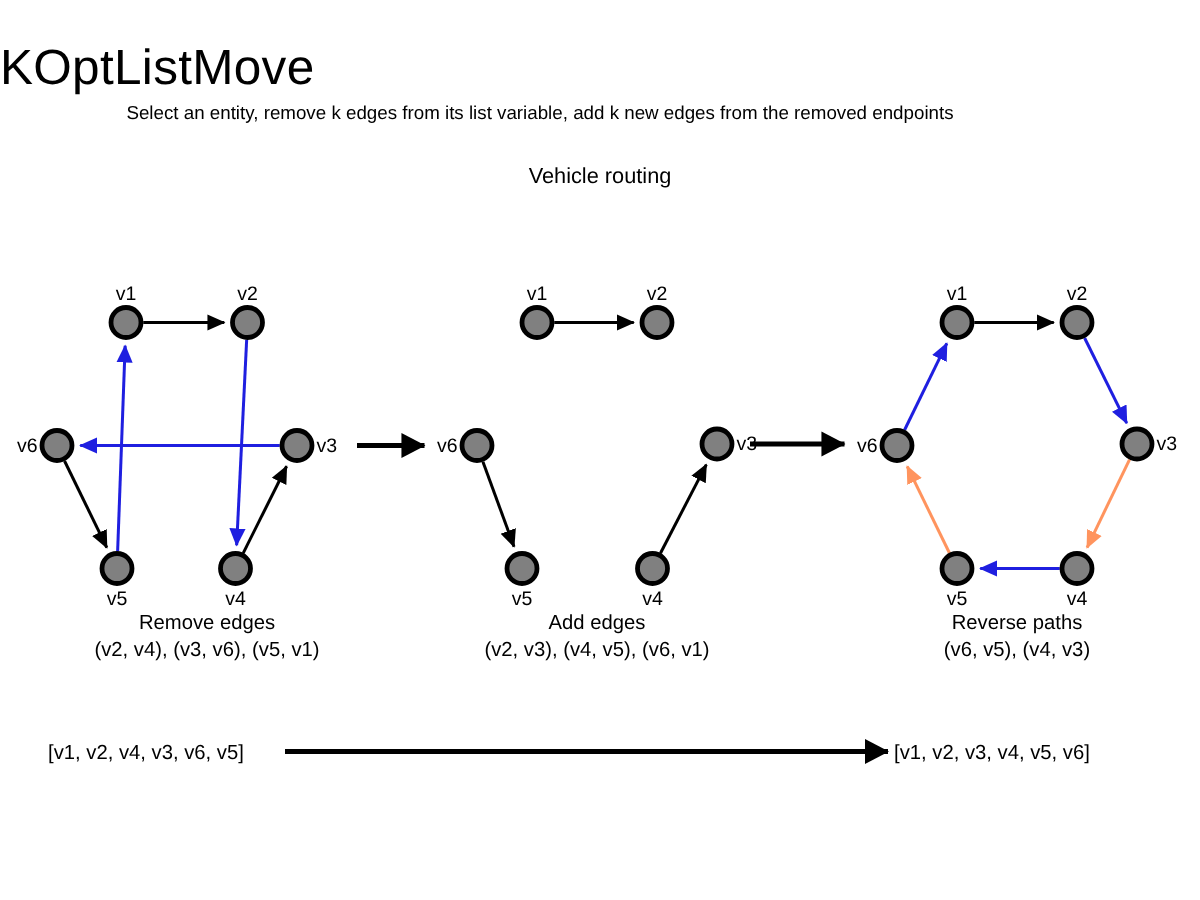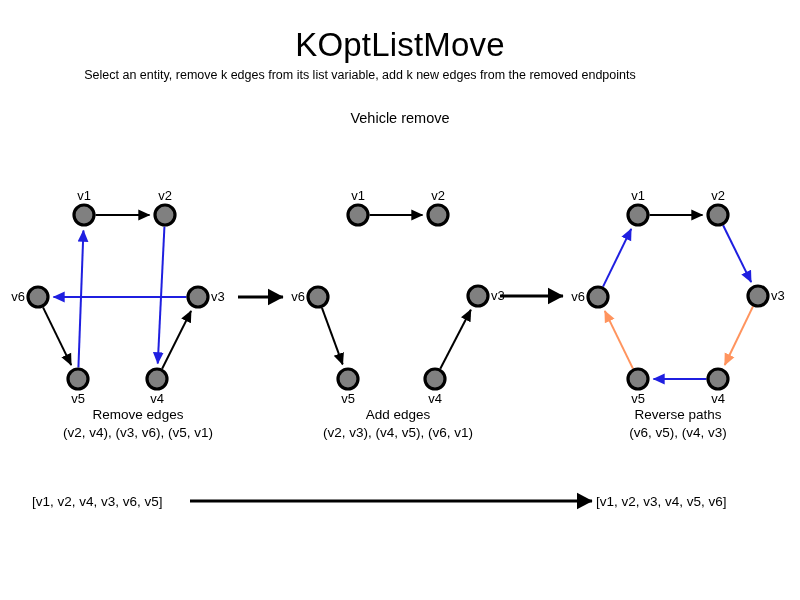--- a/index.html
+++ b/index.html
@@ -14,21 +14,21 @@
     position: relative;
     overflow: hidden;
     font-family: "Liberation Sans", sans-serif;
     color: #000000;
   }
   #page-title {
     position: absolute;
     top: 26px;
     left: 0;
     width: 800px;
-    text-align: center;
+    text-align: left;
     font-size: 33px;
     font-weight: normal;
     letter-spacing: 0.2px;
   }
   #page-subtitle {
     position: absolute;
     top: 68px;
     left: 0;
     width: 720px;
     text-align: center;
@@ -69,21 +69,21 @@
     fill: #808080;
     stroke: #000000;
     stroke-width: 3.2;
   }
 </style>
 </head>
 <body>
 
 <div id="page-title">KOptListMove</div>
 <div id="page-subtitle">Select an entity, remove k edges from its list variable, add k new edges from the removed endpoints</div>
-<div id="section-heading">Vehicle remove</div>
+<div id="section-heading">Vehicle routing</div>
 
 <svg id="diagram-canvas" width="800" height="600" viewBox="0 0 800 600" xmlns="http://www.w3.org/2000/svg">
   <defs>
     <marker id="ah-black" markerWidth="7" markerHeight="7" refX="5.6" refY="3" orient="auto" markerUnits="strokeWidth">
       <path d="M0,0.3 L6,3 L0,5.7 z" fill="#000000"></path>
     </marker>
     <marker id="ah-blue" markerWidth="7" markerHeight="7" refX="5.6" refY="3" orient="auto" markerUnits="strokeWidth">
       <path d="M0,0.3 L6,3 L0,5.7 z" fill="#1f1fe0"></path>
     </marker>
     <marker id="ah-orange" markerWidth="7" markerHeight="7" refX="5.6" refY="3" orient="auto" markerUnits="strokeWidth">

